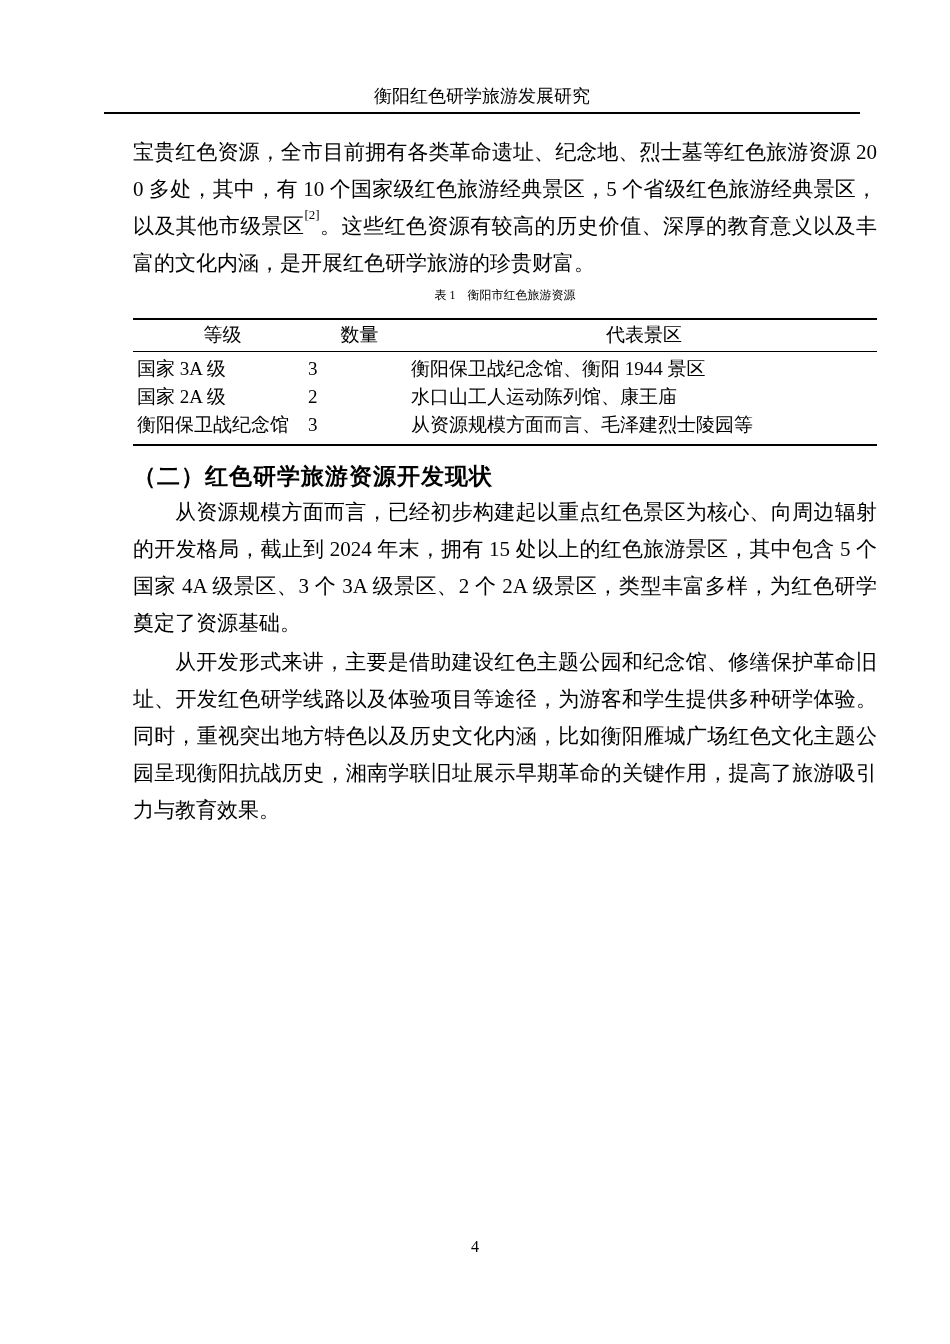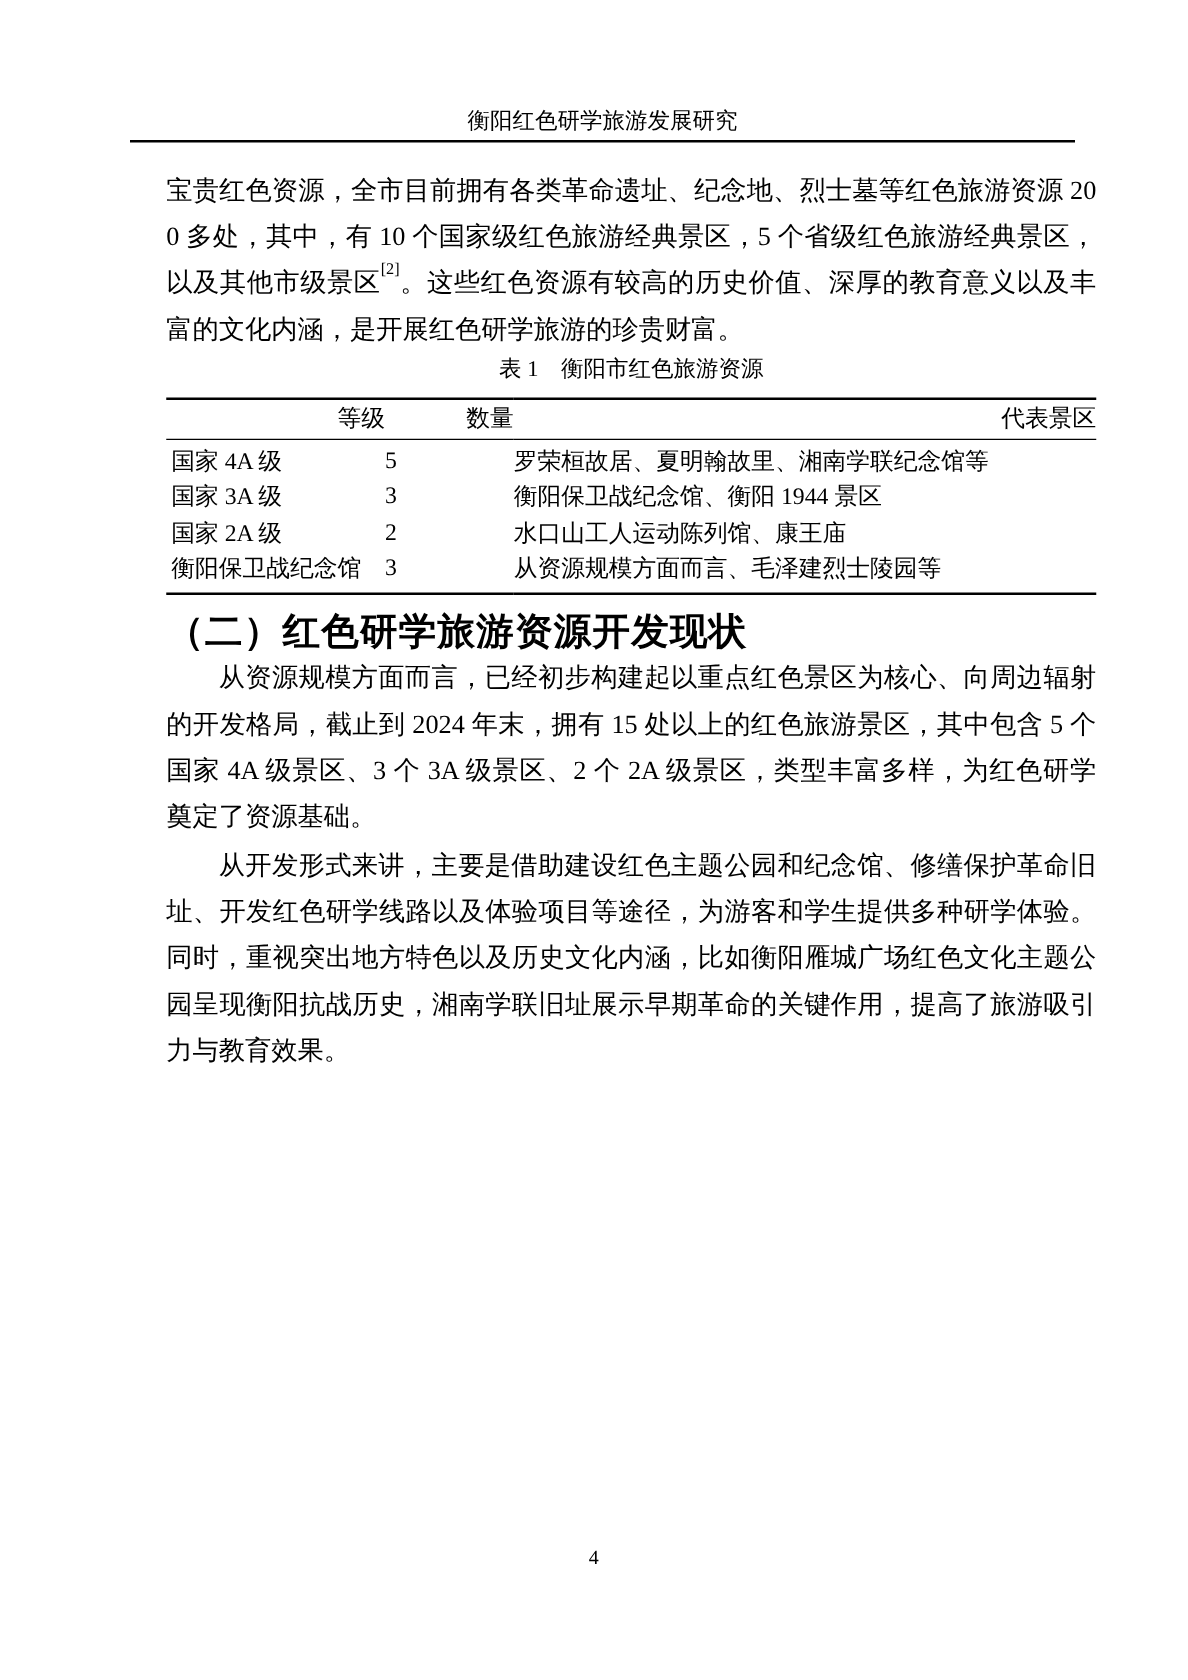--- a/index.html
+++ b/index.html
@@ -43,56 +43,56 @@
     font-size: 13px;
     line-height: 0;
     position: relative;
     top: -0.45em;
   }
   .table-caption {
     margin-top: -2px;
     height: 30px;
     line-height: 30px;
     text-align: center;
-    font-size: 18px;
+    font-size: 12px;
   }
   table.resource-table {
     width: 100%;
     border-collapse: collapse;
     margin-top: 8px;
     border-top: 2px solid #000000;
     border-bottom: 2.5px solid #000000;
     font-size: 19px;
     table-layout: fixed;
   }
   table.resource-table col.c1 { width: 175px; }
   table.resource-table col.c2 { width: 103px; }
   table.resource-table th {
     font-weight: normal;
-    text-align: right;
+    text-align: center;
     height: 32px;
     vertical-align: middle;
     border-bottom: 1.4px solid #000000;
     padding: 0;
   }
   table.resource-table td {
     height: 30px;
     vertical-align: middle;
     padding: 0;
     white-space: nowrap;
     overflow: visible;
   }
   table.resource-table th:first-child,
   table.resource-table td:first-child { padding-left: 4px; }
   table.resource-table tbody tr:first-child td { padding-top: 4px; }
   table.resource-table tbody tr:last-child td { padding-bottom: 6px; }
   .section-heading {
     margin: 12px 0 0 0;
     font-family: "Liberation Sans", "DejaVu Sans", sans-serif;
-    font-size: 30px;
+    font-size: 23px;
     font-weight: bold;
     line-height: 36px;
     letter-spacing: 1px;
   }
   .mt14 { margin-top: 14px; }
   .mt2 { margin-top: 2px; }
   .page-number {
     position: absolute;
     bottom: 88px;
     left: 0;
@@ -124,25 +124,20 @@
       </colgroup>
       <thead>
         <tr>
           <th>等级</th>
           <th>数量</th>
           <th>代表景区</th>
         </tr>
       </thead>
       <tbody>
         <tr>
-          <td>国家 4A 级</td>
-          <td>5</td>
-          <td>罗荣桓故居、夏明翰故里、湘南学联纪念馆等</td>
-        </tr>
-        <tr>
           <td>国家 3A 级</td>
           <td>3</td>
           <td>衡阳保卫战纪念馆、衡阳 1944 景区</td>
         </tr>
         <tr>
           <td>国家 2A 级</td>
           <td>2</td>
           <td>水口山工人运动陈列馆、康王庙</td>
         </tr>
         <tr>

